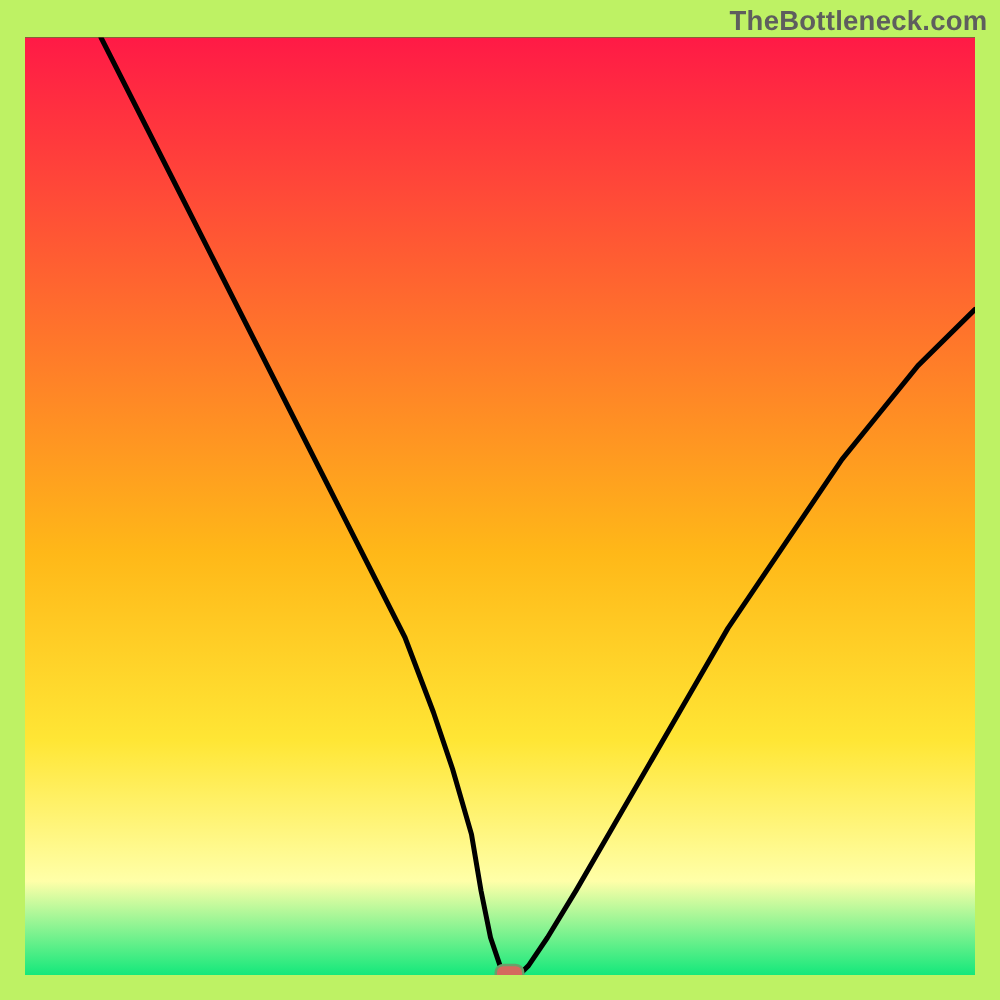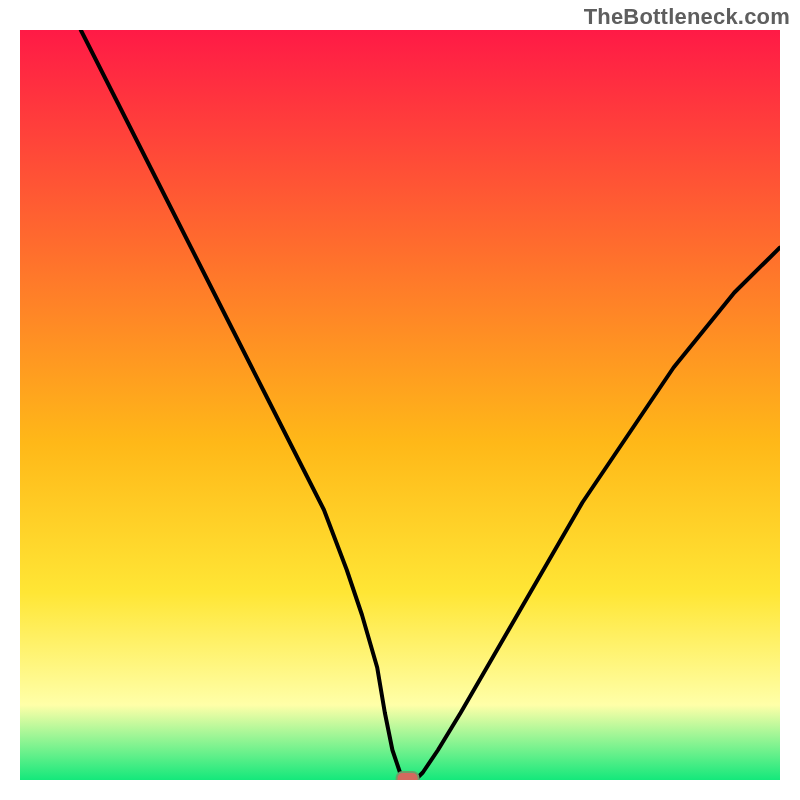--- a/index.html
+++ b/index.html
@@ -8,21 +8,21 @@
     width: 800px;
     height: 800px;
     background: #000;
     font-family: Arial, Helvetica, sans-serif;
     overflow: hidden;
   }
   .frame {
     position: relative;
     width: 800px;
     height: 800px;
-    background: #ffffff;
+    background: #bef264;
   }
   .attribution {
     position: absolute;
     top: 4px;
     right: 10px;
     color: #5e5e5e;
     font-size: 22px;
     font-weight: 600;
     letter-spacing: 0.2px;
     z-index: 5;

